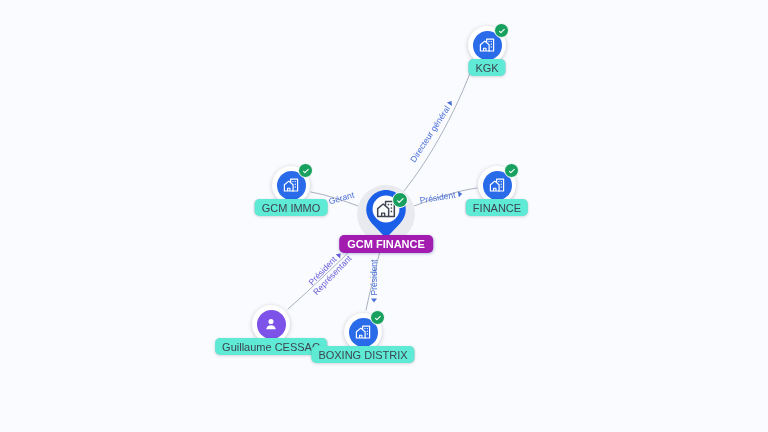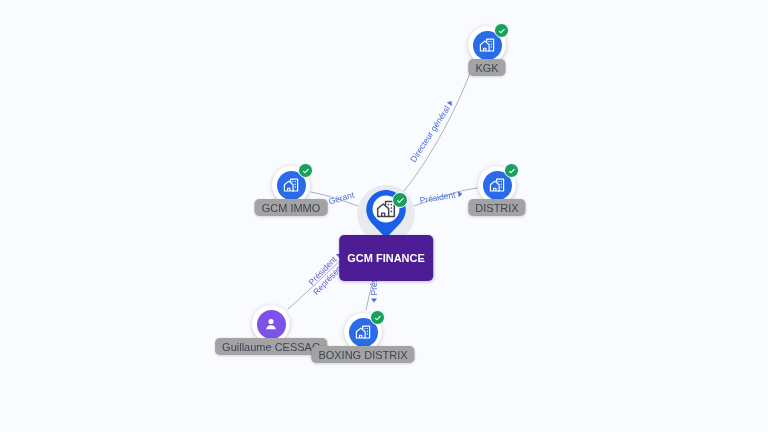--- a/index.html
+++ b/index.html
@@ -27,30 +27,30 @@
     background:#fff;box-shadow:0 1px 4px rgba(50,60,85,.28);
     display:flex;align-items:center;justify-content:center;}
   .inner{width:29px;height:29px;border-radius:50%;display:flex;align-items:center;justify-content:center;color:#fff;}
   .inner svg{width:18px;height:18px;}
   .inner.company{background:#2a6bea;}
   .inner.person{background:#7c52e8;}
   .badge{position:absolute;right:-3px;top:-3px;width:13px;height:13px;border-radius:50%;
     background:#18a05f;border:1.5px solid #fff;display:flex;align-items:center;justify-content:center;color:#fff;}
   .badge svg{width:8px;height:8px;}
   .pill{position:absolute;left:0;top:14px;transform:translateX(-50%);
-    background:#a3a3a3;border-radius:5px;padding:2.5px 7px;font-size:11px;color:#3d4454;
+    background:#5eead4;border-radius:5px;padding:2.5px 7px;font-size:11px;color:#3d4454;
     white-space:nowrap;box-shadow:0 1px 3px rgba(40,50,75,.18),0 0 1px rgba(40,50,75,.15);}
 
   
   .center-node{position:absolute;width:0;height:0;}
   .halo{position:absolute;left:-29px;top:-29px;width:58px;height:58px;border-radius:50%;background:#e8eaef;}
   .pin{position:absolute;left:-21px;top:-25px;width:42px;height:50.4px;}
   .badge-center{right:auto;left:6px;top:-22px;width:14px;height:14px;}
   .badge-center svg{width:9px;height:9px;}
-  .pill.primary{top:21px;background:#4c1d95;color:#fff;font-weight:700;padding:17px 8px;
+  .pill.primary{top:21px;background:#a21caf;color:#fff;font-weight:700;padding:3px 8px;
     box-shadow:0 1px 3px rgba(20,60,150,.3);}
 </style>
 </head>
 <body>
 
 <svg width="0" height="0" style="position:absolute" aria-hidden="true">
   <defs>
     <g id="ic-building">
       <path d="M11.5 8.2V4.2h9.3V20h-6.3" fill="none" stroke="currentColor" stroke-width="1.6" stroke-linejoin="round" stroke-linecap="round"></path>
       <path d="M14.6 7.4h.01M17.7 7.4h.01M17.7 11h.01M17.7 14.6h.01" fill="none" stroke="currentColor" stroke-width="1.8" stroke-linecap="round"></path>
@@ -129,21 +129,21 @@
           <svg viewBox="0 0 24 24">
             <use href="#ic-building"></use>
           </svg>
         </div>
       <span class="badge">
           <svg viewBox="0 0 24 24">
             <use href="#ic-check"></use>
           </svg>
         </span>
     </div>
-    <div class="pill">DISTRIX</div>
+    <div class="pill">FINANCE</div>
   </div>
 
   <div class="node" style="left:291px;top:185px">
     <div class="circle">
       <div class="inner company">
           <svg viewBox="0 0 24 24">
             <use href="#ic-building"></use>
           </svg>
         </div>
       <span class="badge">

